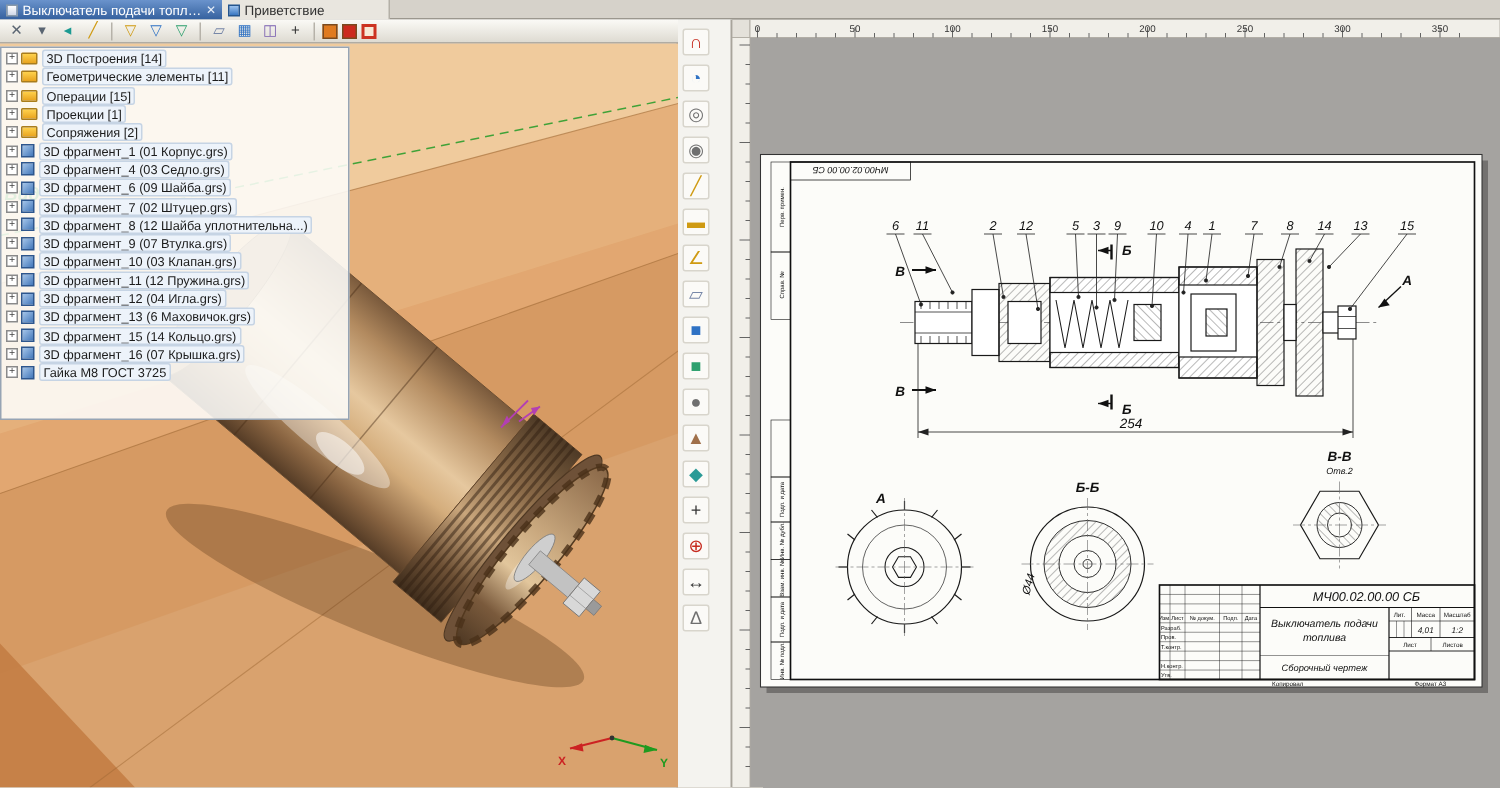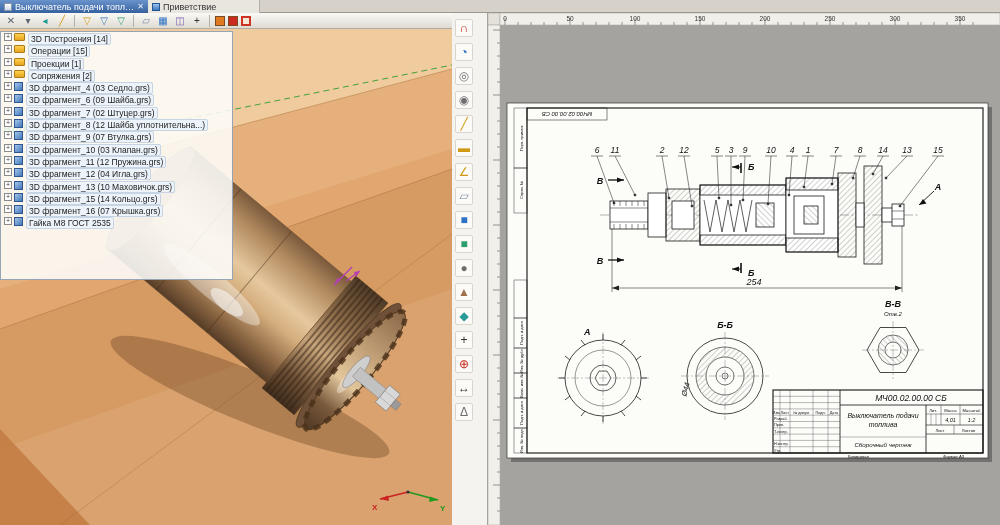--- a/index.html
+++ b/index.html
@@ -29,21 +29,21 @@
   .tbsq{width:10px;height:10px;border:1px solid #7a4a20;cursor:pointer}
   .tbsq.orange{background:#e07a20}.tbsq.red{background:#cc2a1e}
   .tbsq.frame{background:#f7e9d7;border:2px solid #cc3322}
 
   
   #viewport{position:absolute;left:0;top:29px;width:452px;height:496px;border-right:1px solid #8e8a82}
   #vp{display:block}
 
   
   #tree{position:absolute;left:0;top:2px;width:233px;height:249px;background:rgba(253,253,251,.88);border:1px solid #96a4b4;overflow:hidden;padding-top:1px}
-  .trow{display:flex;align-items:flex-start;height:12.3px;padding-left:3px;white-space:nowrap;cursor:default}
+  .trow{display:flex;align-items:center;height:12.3px;padding-left:3px;white-space:nowrap;cursor:default}
   .exp{width:8px;height:8px;border:1px solid #8a8a8a;background:#fff;font-size:7px;line-height:6px;text-align:center;color:#444;margin-right:2px;flex:0 0 auto}
   .ticon{display:inline-block;margin-right:3px;flex:0 0 auto}
   .ticon.folder{width:11px;height:8px;background:linear-gradient(#ffd24d,#e8a31e);border:1px solid #a97d1c;border-radius:1px}
   .ticon.cube{width:9px;height:9px;background:linear-gradient(135deg,#a6c6ea,#44680? )}
   .ticon.cube{background:linear-gradient(135deg,#a6c6ea,#4478ba);border:1px solid #2d568e}
   .tlabel{font-size:8.5px;color:#1c1c1c;background:#edf3fa;border:1px solid #c6d4e4;border-radius:2px;padding:0 2px;line-height:10px;overflow:hidden;text-overflow:ellipsis}
 
   
   #sidebar{position:absolute;left:452px;top:13px;width:36px;height:512px;background:#f4f3ef;border-right:1px solid #a8a49b}
   .sbi{display:block;width:18px;height:18px;margin:6px auto 5px 3px;text-align:center;font-size:12px;line-height:17px;cursor:pointer;background:#fbfaf7;border:1px solid #d8d5cc;border-radius:2px}
@@ -185,35 +185,45 @@
     <div id="tree">
       <div id="tree-rows">
           <div class="trow">
             <span class="exp">+</span>
             <span class="ticon folder"></span>
             <span class="tlabel">3D Построения [14]</span>
           </div>
           <div class="trow">
             <span class="exp">+</span>
             <span class="ticon folder"></span>
+            <span class="tlabel">Геометрические элементы [11]</span>
+          </div>
+          <div class="trow">
+            <span class="exp">+</span>
+            <span class="ticon folder"></span>
             <span class="tlabel">Операции [15]</span>
           </div>
           <div class="trow">
             <span class="exp">+</span>
             <span class="ticon folder"></span>
             <span class="tlabel">Проекции [1]</span>
           </div>
           <div class="trow">
             <span class="exp">+</span>
             <span class="ticon folder"></span>
             <span class="tlabel">Сопряжения [2]</span>
           </div>
           <div class="trow">
             <span class="exp">+</span>
             <span class="ticon cube"></span>
+            <span class="tlabel">3D фрагмент_1 (01 Корпус.grs)</span>
+          </div>
+          <div class="trow">
+            <span class="exp">+</span>
+            <span class="ticon cube"></span>
             <span class="tlabel">3D фрагмент_4 (03 Седло.grs)</span>
           </div>
           <div class="trow">
             <span class="exp">+</span>
             <span class="ticon cube"></span>
             <span class="tlabel">3D фрагмент_6 (09 Шайба.grs)</span>
           </div>
           <div class="trow">
             <span class="exp">+</span>
             <span class="ticon cube"></span>
@@ -240,36 +250,36 @@
             <span class="tlabel">3D фрагмент_11 (12 Пружина.grs)</span>
           </div>
           <div class="trow">
             <span class="exp">+</span>
             <span class="ticon cube"></span>
             <span class="tlabel">3D фрагмент_12 (04 Игла.grs)</span>
           </div>
           <div class="trow">
             <span class="exp">+</span>
             <span class="ticon cube"></span>
-            <span class="tlabel">3D фрагмент_13 (10 Маховичок.grs)</span>
+            <span class="tlabel">3D фрагмент_13 (6 Маховичок.grs)</span>
           </div>
           <div class="trow">
             <span class="exp">+</span>
             <span class="ticon cube"></span>
             <span class="tlabel">3D фрагмент_15 (14 Кольцо.grs)</span>
           </div>
           <div class="trow">
             <span class="exp">+</span>
             <span class="ticon cube"></span>
             <span class="tlabel">3D фрагмент_16 (07 Крышка.grs)</span>
           </div>
           <div class="trow">
             <span class="exp">+</span>
             <span class="ticon cube"></span>
-            <span class="tlabel">Гайка М8 ГОСТ 2535</span>
+            <span class="tlabel">Гайка М8 ГОСТ 3725</span>
           </div>
         </div>
     </div>
   </div>
 
   <div id="sidebar">
     <span class="sbi c-red">∩</span>
     <span class="sbi c-blue">◔</span>
     <span class="sbi c-gray">◎</span>
     <span class="sbi c-gray">◉</span>

